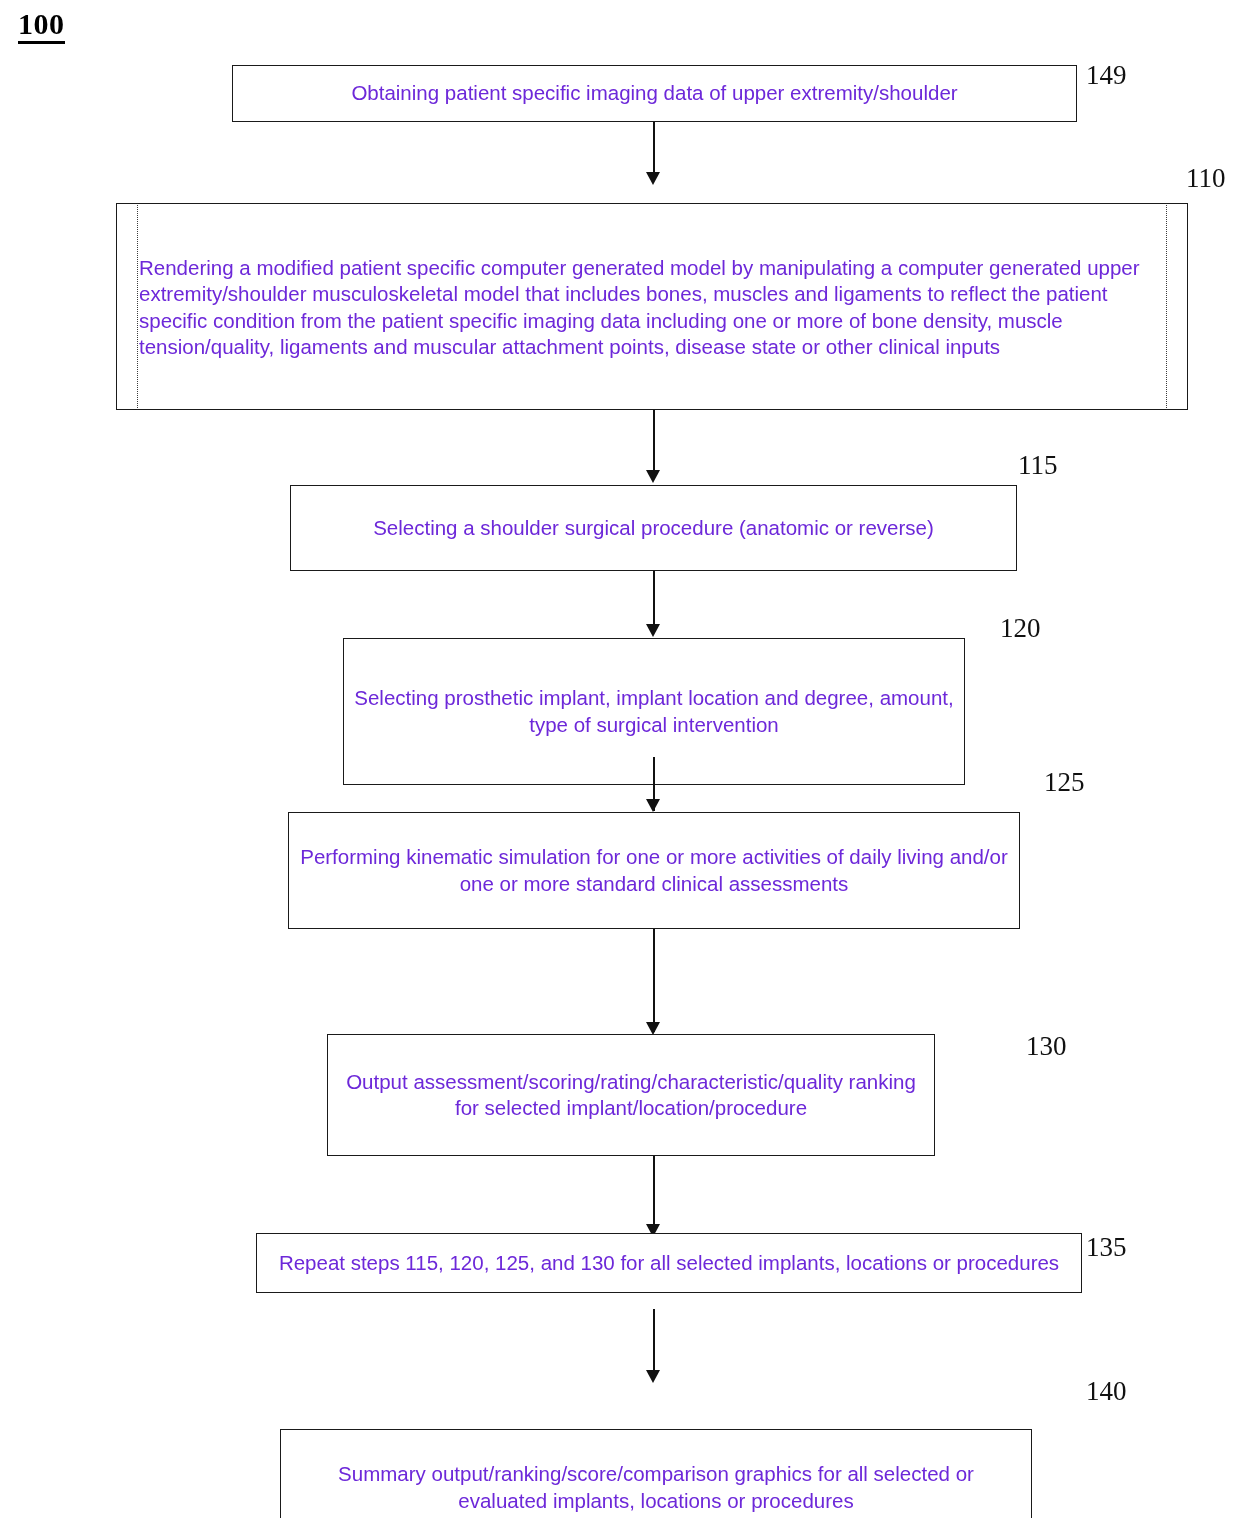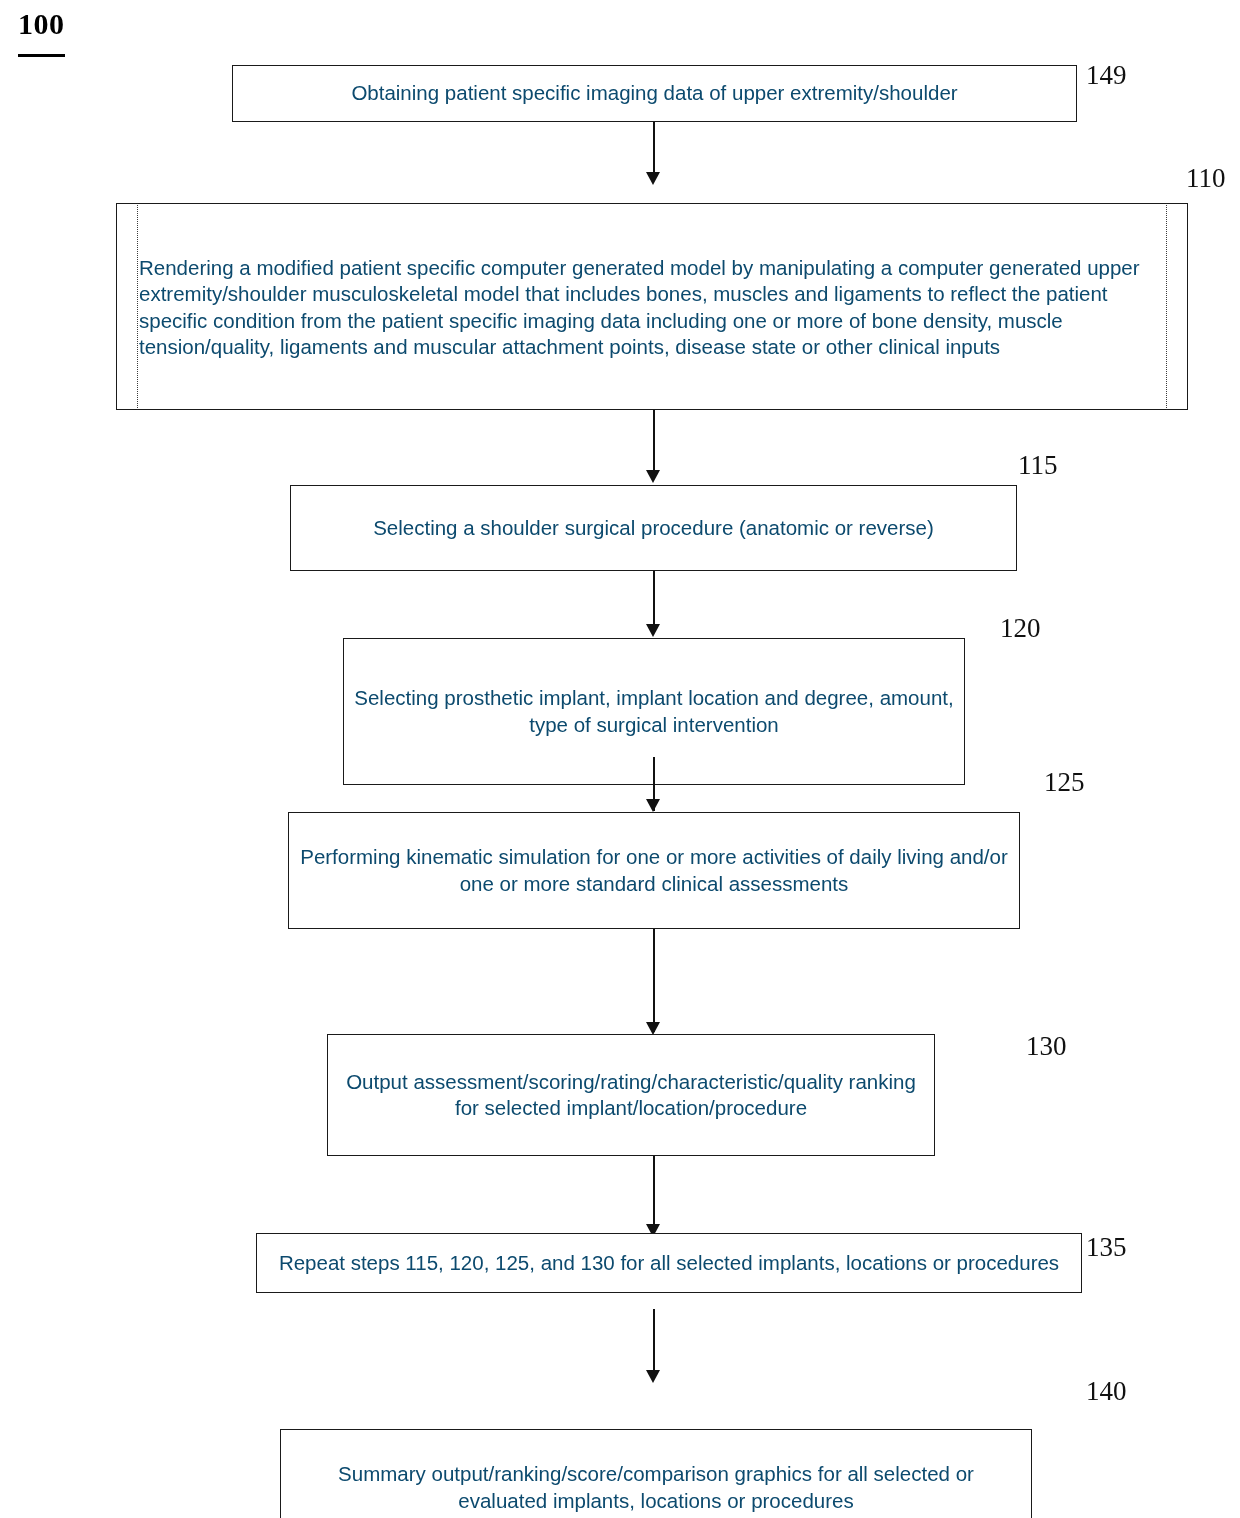--- a/index.html
+++ b/index.html
@@ -27,38 +27,38 @@
   
   .figure-number {
     position: absolute;
     left: 18px;
     top: 8px;
     font-family: "Liberation Serif", serif;
     font-weight: bold;
     font-size: 30px;
     letter-spacing: 0.5px;
     border-bottom: 3px solid #000;
-    padding-bottom: 14px;
+    padding-bottom: 1px;
     line-height: 1.05;
   }
 
   
   .node {
     position: absolute;
     box-sizing: border-box;
     border: 1.6px solid #1a1a1a;
     background: #ffffff;
     display: flex;
     align-items: center;
     justify-content: center;
     text-align: center;
     font-family: "Liberation Sans", sans-serif;
     font-size: 20.5px;
     line-height: 1.28;
-    color: #0c4a6e;
+    color: #6d28d9;
     padding: 4px 10px;
   }
 
   
   .node.wide-text {
     text-align: left;
     justify-content: flex-start;
     align-items: center;
     padding: 18px 26px 16px 22px;
     border-width: 1.3px;

